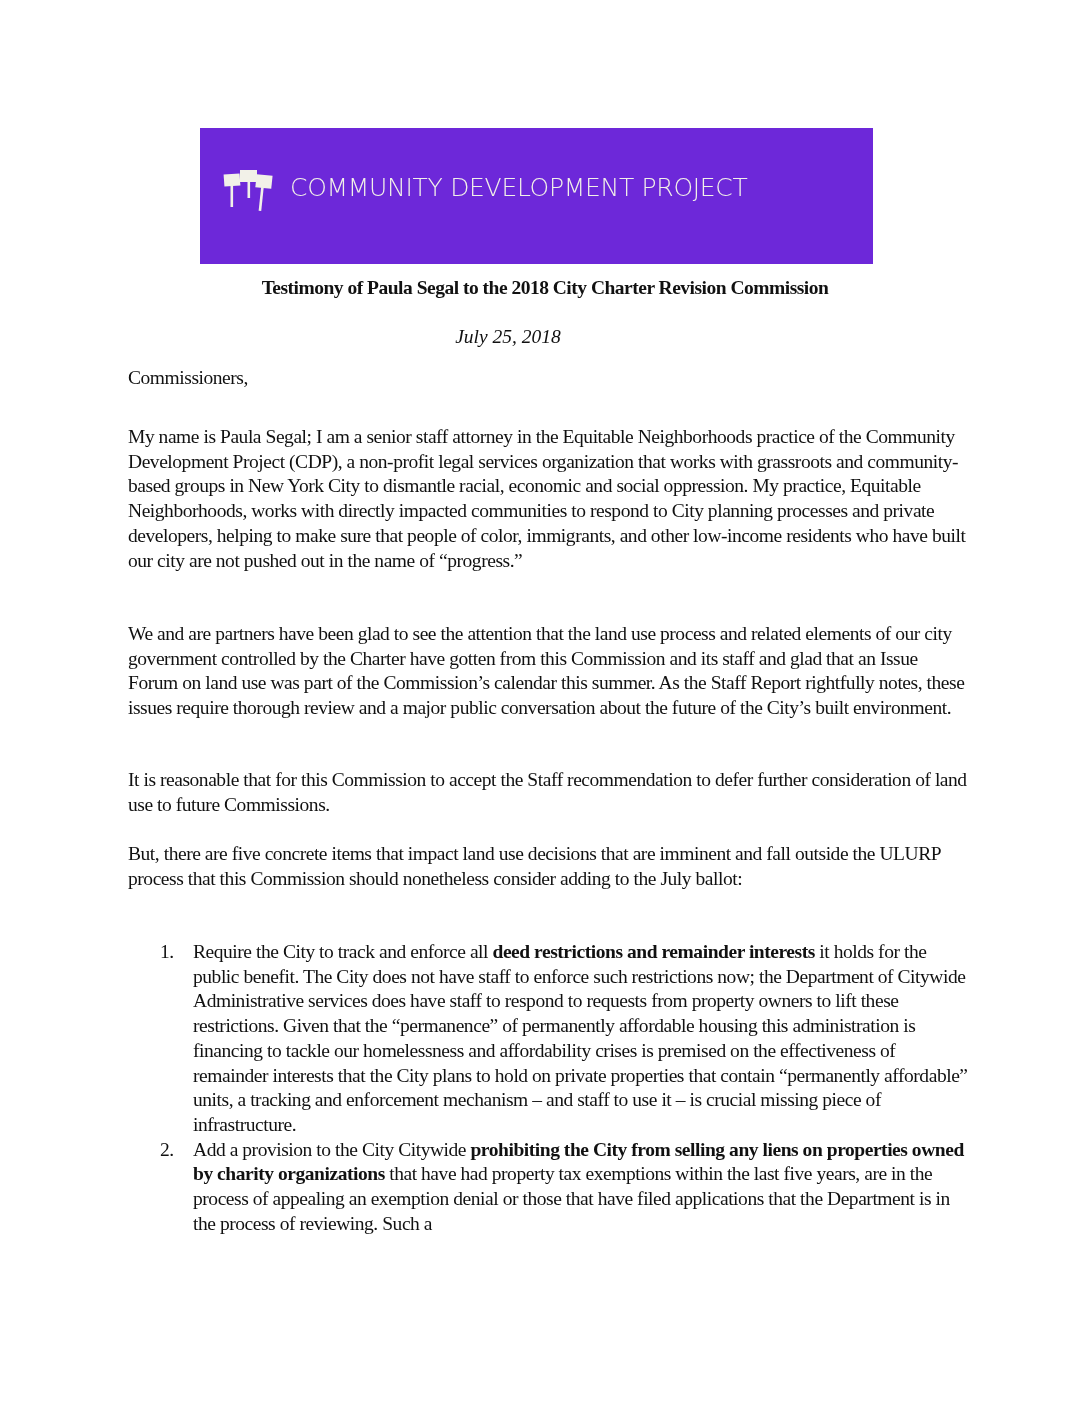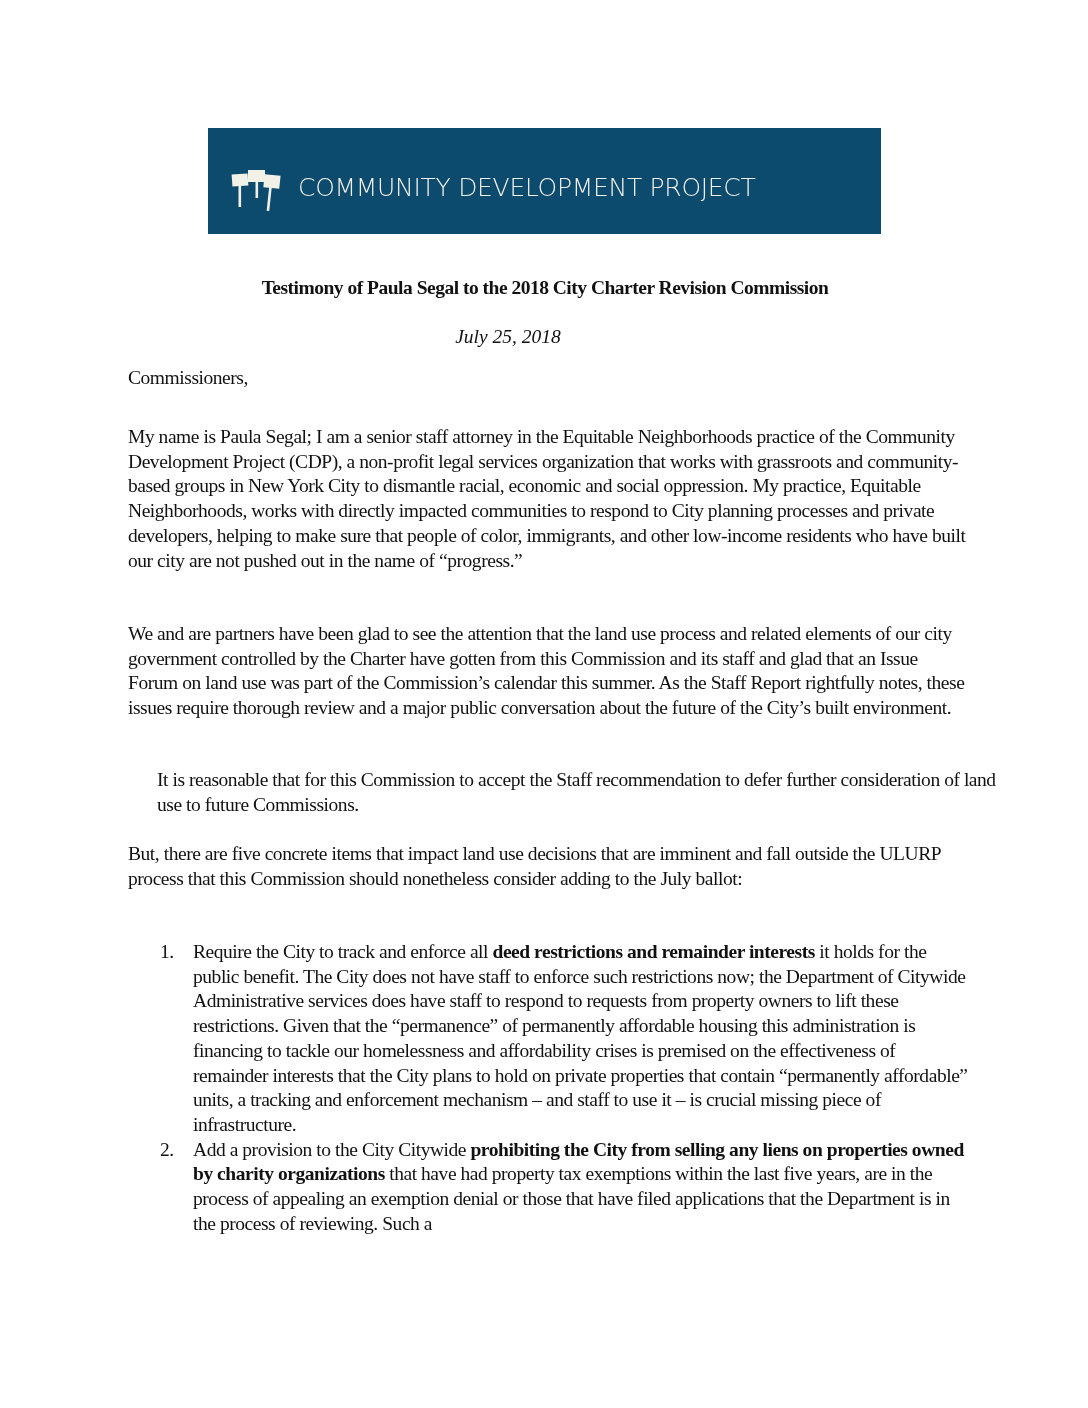--- a/index.html
+++ b/index.html
@@ -1,33 +1,33 @@
 <!DOCTYPE html>
 <html><head>
 <meta charset="utf-8">
 <style>
   html, body { margin: 0; padding: 0; background: #ffffff; }
   body { width: 1088px; height: 1408px; position: relative; overflow: hidden;
          font-family: "Liberation Serif", "DejaVu Serif", serif; color: #111; }
-  .banner { position: absolute; left: 208px; top: 128px; width: 673px; height: 106px;
-            background: #0c4a6e; }
+  .banner { position: absolute; left: 200px; top: 128px; width: 673px; height: 136px;
+            background: #6d28d9; }
   .banner .logo { position: absolute; left: 22px; top: 40px; width: 52px; height: 46px; }
   .banner .org { position: absolute; left: 90px; top: 45px; color: #f2f1e8;
                  font-family: "DejaVu Sans", "Liberation Sans", sans-serif;
                  font-size: 25px; letter-spacing: -0.3px; font-weight: 300; }
   .title { position: absolute; top: 277px; left: 1px; width: 1088px; text-align: center;
            font-weight: bold; font-size: 19.5px; letter-spacing: -0.5px; }
   .date { position: absolute; top: 326px; left: 0; width: 1016px; text-align: center;
           font-style: italic; font-size: 19.5px; }
   .text { position: absolute; left: 128px; width: 840px; font-size: 19.5px; line-height: 24.7px;
           letter-spacing: -0.45px; }
   .salutation { top: 366px; }
   .p1 { top: 425px; font-family: Liberation Serif, serif; }
   .p2 { top: 622px; }
-  .p3 { top: 768px; margin-left: 29px; }
+  .p3 { top: 768px; }
   .p4 { top: 842px; }
   ol.items { position: absolute; left: 128px; top: 940px; width: 845px; margin: 0; padding: 0;
              list-style: none; font-size: 19.5px; line-height: 24.7px; letter-spacing: -0.45px; }
   ol.items li { position: relative; padding-left: 65px; }
   ol.items li .num { position: absolute; left: 32px; top: 0; }
   b { font-weight: bold; }
 </style>
 </head>
 <body>
 

